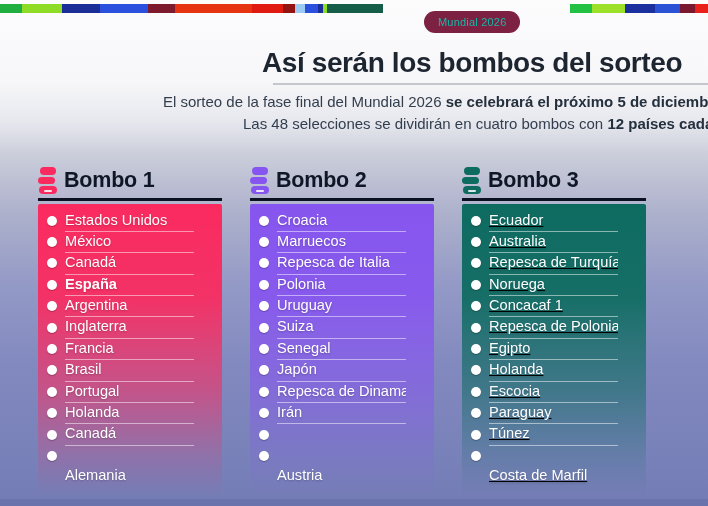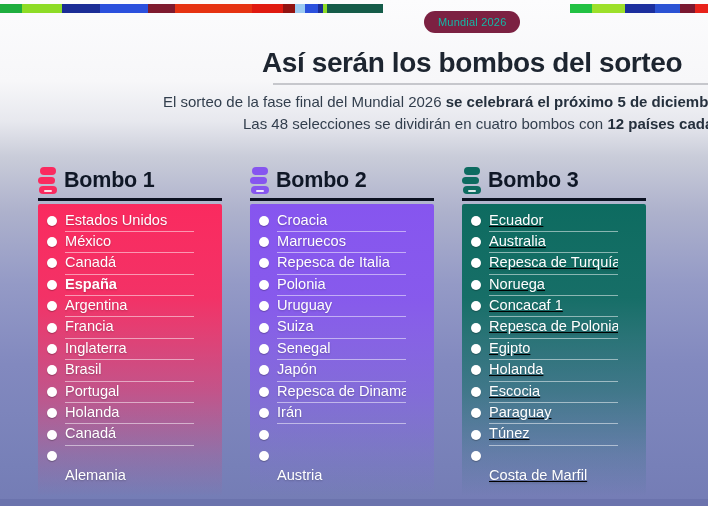--- a/index.html
+++ b/index.html
@@ -120,25 +120,25 @@
             <li class="team bold">
               <span class="bullet"></span>
               <span class="team-label">España</span>
             </li>
             <li class="team">
               <span class="bullet"></span>
               <span class="team-label">Argentina</span>
             </li>
             <li class="team">
               <span class="bullet"></span>
+              <span class="team-label">Inglaterra</span>
+            </li>
+            <li class="team">
+              <span class="bullet"></span>
               <span class="team-label">Francia</span>
-            </li>
-            <li class="team">
-              <span class="bullet"></span>
-              <span class="team-label">Inglaterra</span>
             </li>
             <li class="team">
               <span class="bullet"></span>
               <span class="team-label">Brasil</span>
             </li>
             <li class="team">
               <span class="bullet"></span>
               <span class="team-label">Portugal</span>
             </li>
             <li class="team">

